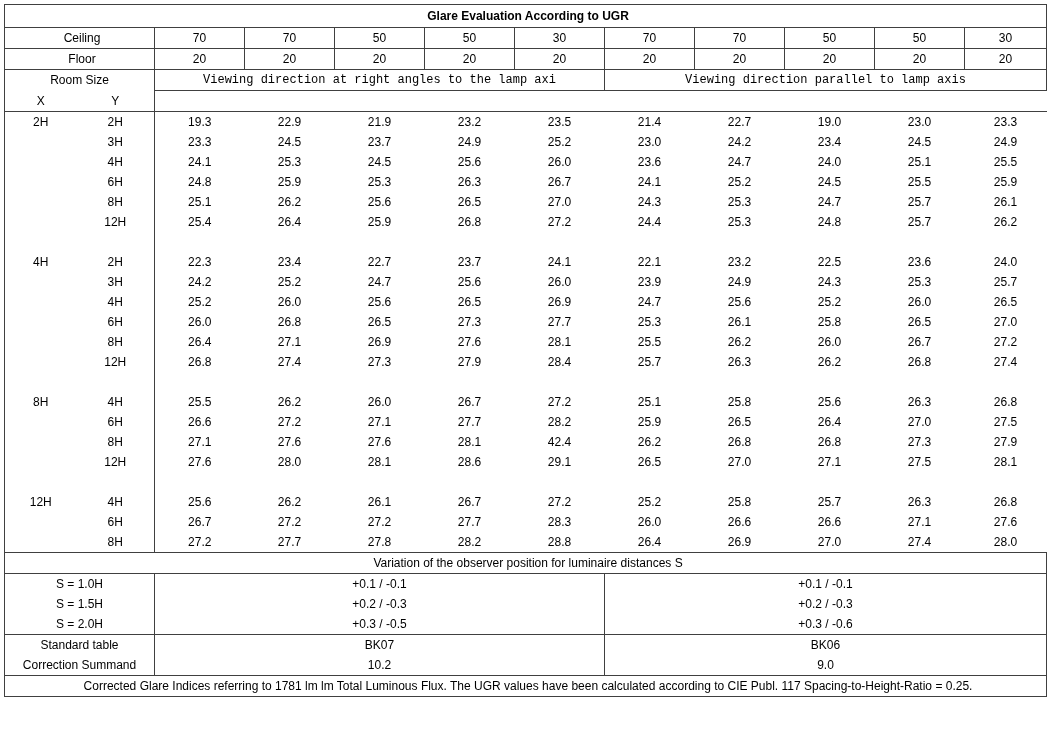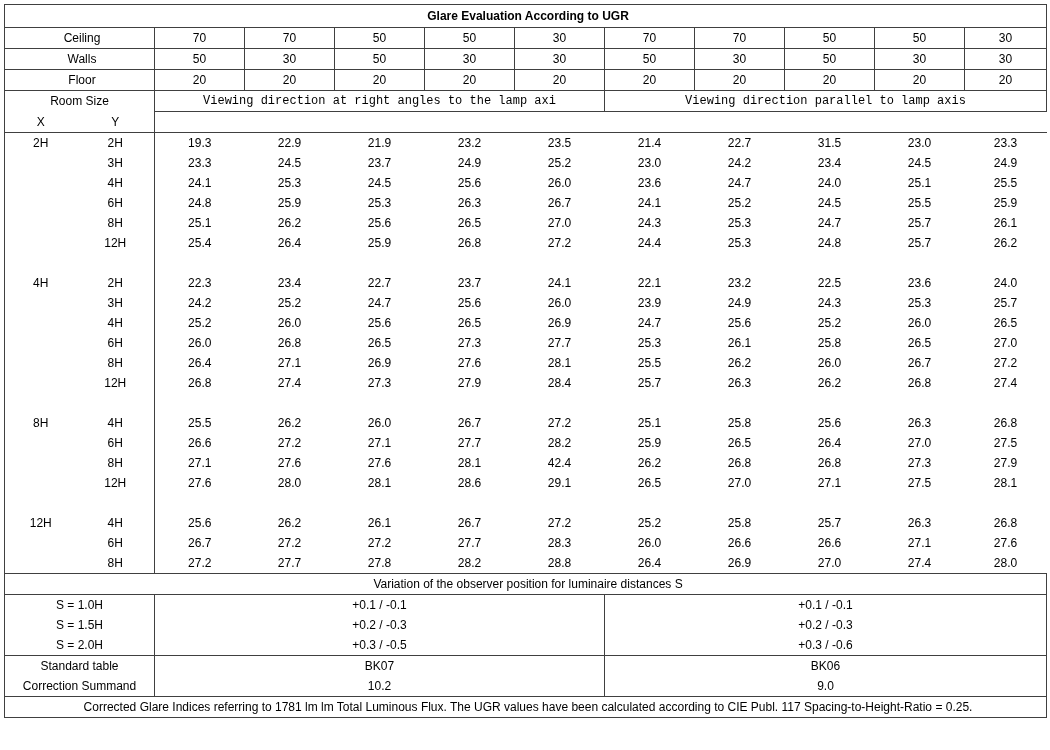--- a/index.html
+++ b/index.html
@@ -93,33 +93,20 @@
           <td class="val">50</td>
           <td class="val">50</td>
           <td class="val">30</td>
           <td class="val">70</td>
           <td class="val">70</td>
           <td class="val">50</td>
           <td class="val">50</td>
           <td class="val">30</td>
         </tr>
         <tr>
-          <td colspan="2" class="rowlabel">Walls</td>
-          <td class="val">50</td>
-          <td class="val">30</td>
-          <td class="val">50</td>
-          <td class="val">30</td>
-          <td class="val">30</td>
-          <td class="val">50</td>
-          <td class="val">30</td>
-          <td class="val">50</td>
-          <td class="val">30</td>
-          <td class="val">30</td>
-        </tr>
-        <tr>
           <td colspan="2" class="rowlabel">Floor</td>
           <td class="val">20</td>
           <td class="val">20</td>
           <td class="val">20</td>
           <td class="val">20</td>
           <td class="val">20</td>
           <td class="val">20</td>
           <td class="val">20</td>
           <td class="val">20</td>
           <td class="val">20</td>
@@ -147,21 +134,21 @@
         <tr>
           <td class="xcol nb-t nb-b nb-r">2H</td>
           <td class="ycol nb-t nb-b nb-l">2H</td>
           <td class="val nb-t nb-b nb-l nb-r">19.3</td>
           <td class="val nb-t nb-b nb-l nb-r">22.9</td>
           <td class="val nb-t nb-b nb-l nb-r">21.9</td>
           <td class="val nb-t nb-b nb-l nb-r">23.2</td>
           <td class="val nb-t nb-b nb-l nb-r">23.5</td>
           <td class="val nb-t nb-b nb-l nb-r">21.4</td>
           <td class="val nb-t nb-b nb-l nb-r">22.7</td>
-          <td class="val nb-t nb-b nb-l nb-r">31.5</td>
+          <td class="val nb-t nb-b nb-l nb-r">19.0</td>
           <td class="val nb-t nb-b nb-l nb-r">23.0</td>
           <td class="val nb-t nb-b nb-l nb-r">23.3</td>
         </tr>
         <tr>
           <td class="xcol nb-t nb-b nb-r"></td>
           <td class="ycol nb-t nb-b nb-l">3H</td>
           <td class="val nb-t nb-b nb-l nb-r">23.3</td>
           <td class="val nb-t nb-b nb-l nb-r">24.5</td>
           <td class="val nb-t nb-b nb-l nb-r">23.7</td>
           <td class="val nb-t nb-b nb-l nb-r">24.9</td>

